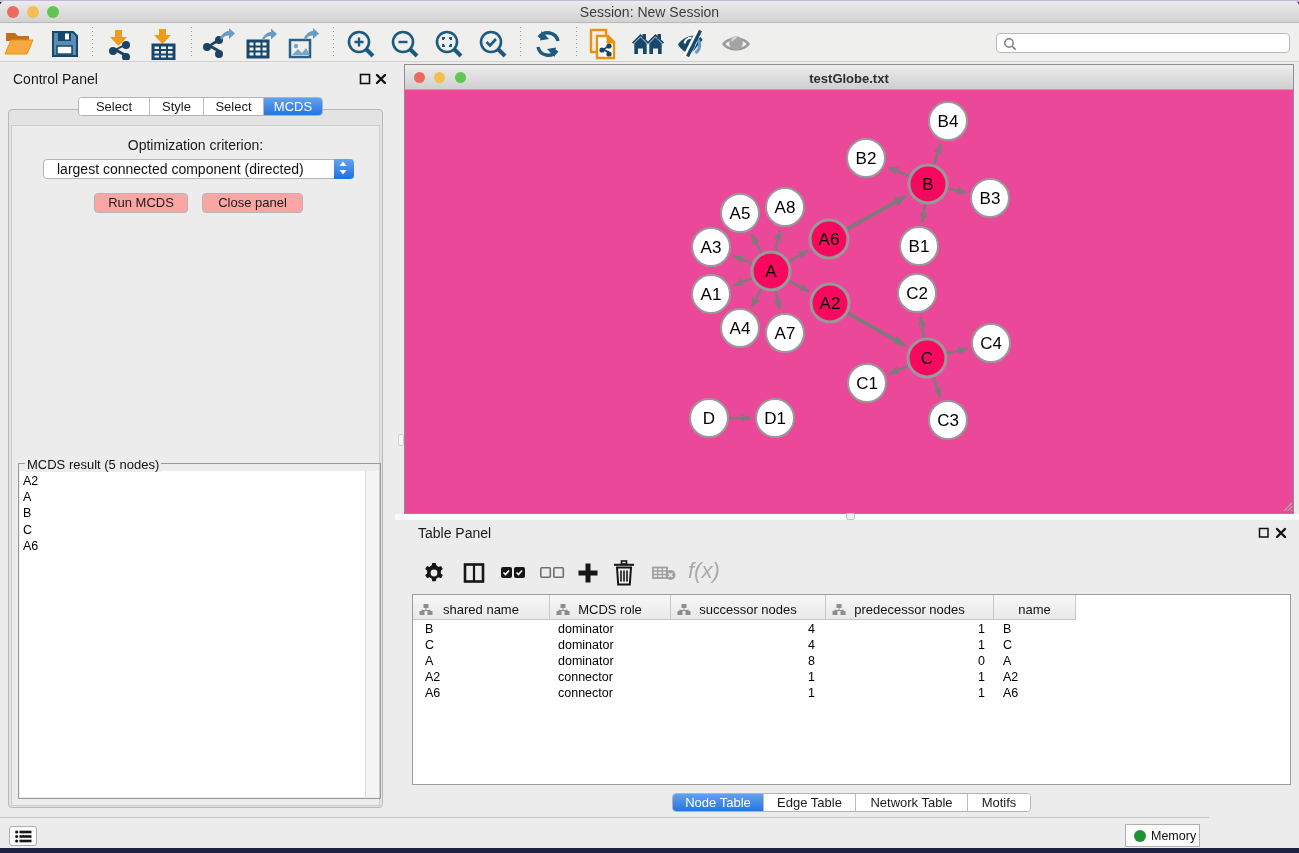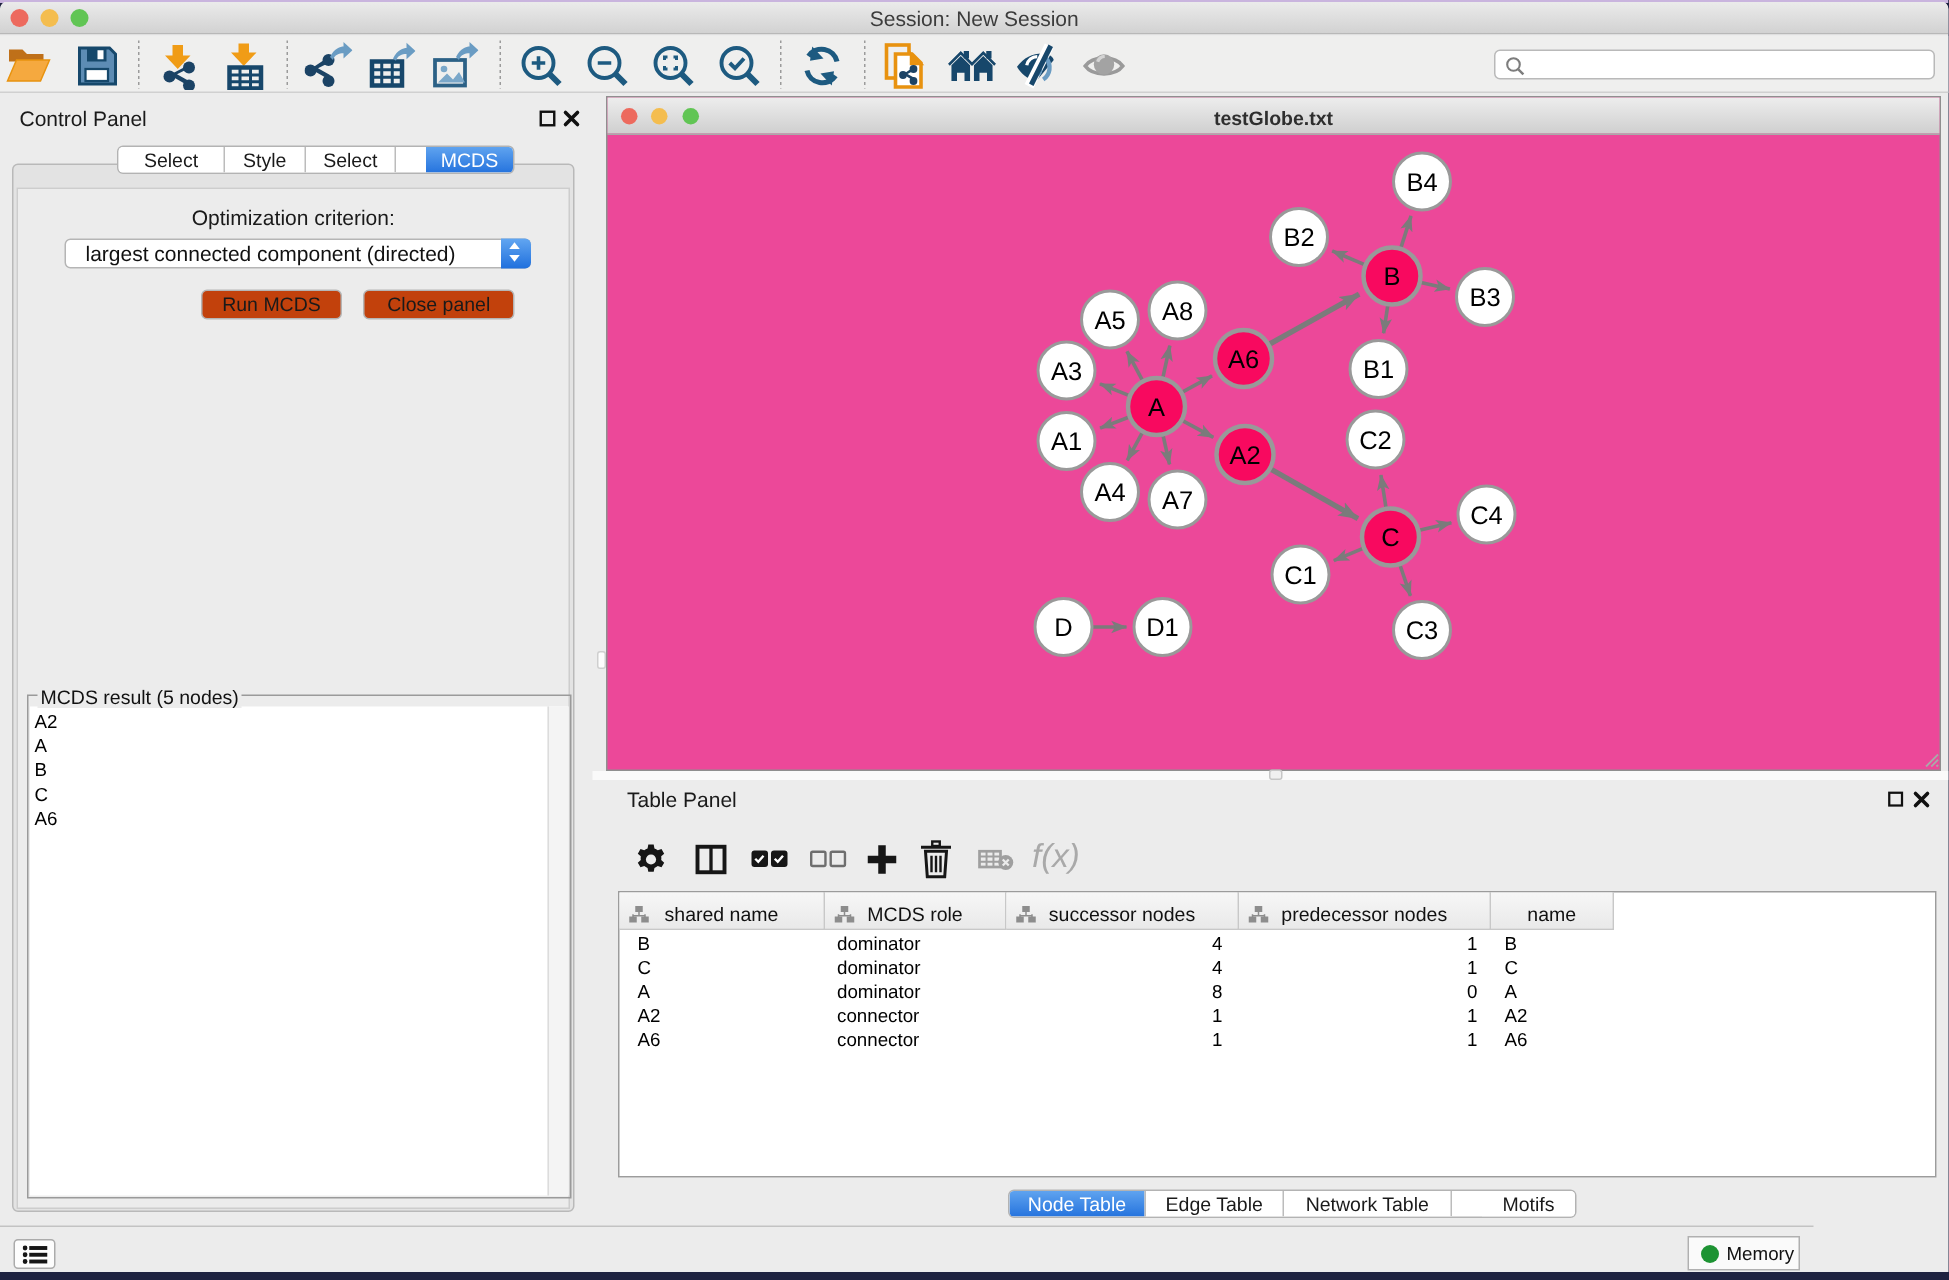--- a/index.html
+++ b/index.html
@@ -16,29 +16,29 @@
 .tbi { position:absolute; top:4px; width:32px; height:32px; }
 .tsep { position:absolute; top:3px; width:1px; height:32px; background:repeating-linear-gradient(180deg,#9b9b9b 0 1.5px,transparent 1.5px 4px); }
 #searchbox { position:absolute; left:996px; top:9px; width:294px; height:20px; background:#fff; border:1px solid #b9b9b9; border-radius:4px; }
 
 #cp-title { position:absolute; left:13px; top:70px; font-size:14px; color:#1a1a1a; }
 .winbtns { position:absolute; }
 #cp-box { position:absolute; left:8px; top:108px; width:375px; height:699px; background:#e3e3e3; border:1px solid #b9b9b9; border-radius:4px; }
 #cp-inner { position:absolute; left:11px; top:124px; width:369px; height:681px; background:#ececec; border:1px solid #cdcdcd; }
 .tabgroup { position:absolute; display:flex; height:19px; border:1px solid #b3b3b3; border-radius:4px; background:#fff; overflow:hidden; }
 .tabgroup .tab { height:100%; display:flex; align-items:center; justify-content:center; font-size:13px; color:#1a1a1a; border-right:1px solid #bcbcbc; background:#fff; }
-.tabgroup .tab:last-child { border-right:none;margin-left:20px; }
+.tabgroup .tab:last-child { border-right:none; }
 .tabgroup .tab.sel { background:linear-gradient(180deg,#5fa3ef,#2674de); color:#fff; }
 #cp-tabs { left:78px; top:96px; }
 #cp-tabs .tab:nth-child(1){ width:71px; } #cp-tabs .tab:nth-child(2){ width:54px; }
 #cp-tabs .tab:nth-child(3){ width:60px; } #cp-tabs .tab:nth-child(4){ width:58px; }
 #optlabel { position:absolute; left:11px; top:136px; width:369px; text-align:center; font-size:14px; color:#1a1a1a; }
 #dropdown { position:absolute; left:43px; top:158px; width:311px; height:20px; background:#fff; border:1px solid #b5b5b5; border-radius:4px; font-size:14px; color:#111; line-height:18px; padding-left:13px; }
 #ddbtn { position:absolute; right:-1px; top:-1px; width:20px; height:20px; border-radius:0 4px 4px 0; background:linear-gradient(180deg,#62a6f1,#2070dd); }
-.btn { position:absolute; height:20px; background:#c2410c; border:1px solid #b5b5b5; border-radius:4px; font-size:13px; color:#1a1a1a; text-align:center; line-height:18px;margin-left:40px; }
+.btn { position:absolute; height:20px; background:#fca5a5; border:1px solid #b5b5b5; border-radius:4px; font-size:13px; color:#1a1a1a; text-align:center; line-height:18px; }
 #fieldset { position:absolute; left:18px; top:462px; width:363px; height:336px; border:1px solid #9a9a9a; }
 #fslegend { position:absolute; left:6px; top:-7px; background:#ececec; font-size:13px; color:#111; padding:0 2px; }
 #mcdslist { position:absolute; left:1px; top:7px; width:359px; height:326px; background:#fff; font-size:12.5px; color:#000; line-height:16.2px; padding:2px 0 0 3px; }
 #mcdsscroll { position:absolute; right:1px; top:7px; width:14px; height:326px; background:#f4f4f4; border-left:1px solid #dcdcdc; }
 
 #netwin { position:absolute; left:404px; top:63px; width:890px; height:450px; background:#ec4899; border:1px solid #8f8f8f; }
 #nettitle { position:absolute; left:0; top:0; width:888px; height:25px; background:linear-gradient(180deg,#ededed,#cfcfcf); border-bottom:1px solid #a9a9a9; }
 #nettitle .tl { position:absolute; top:7px; width:11px; height:11px; border-radius:50%; }
 #nettext { position:absolute; top:6px; left:0; width:888px; text-align:center; font-size:13px; font-weight:bold; color:#2e2e2e; }
 #graph .nw { fill:#fff; stroke:#999; stroke-width:2; }

